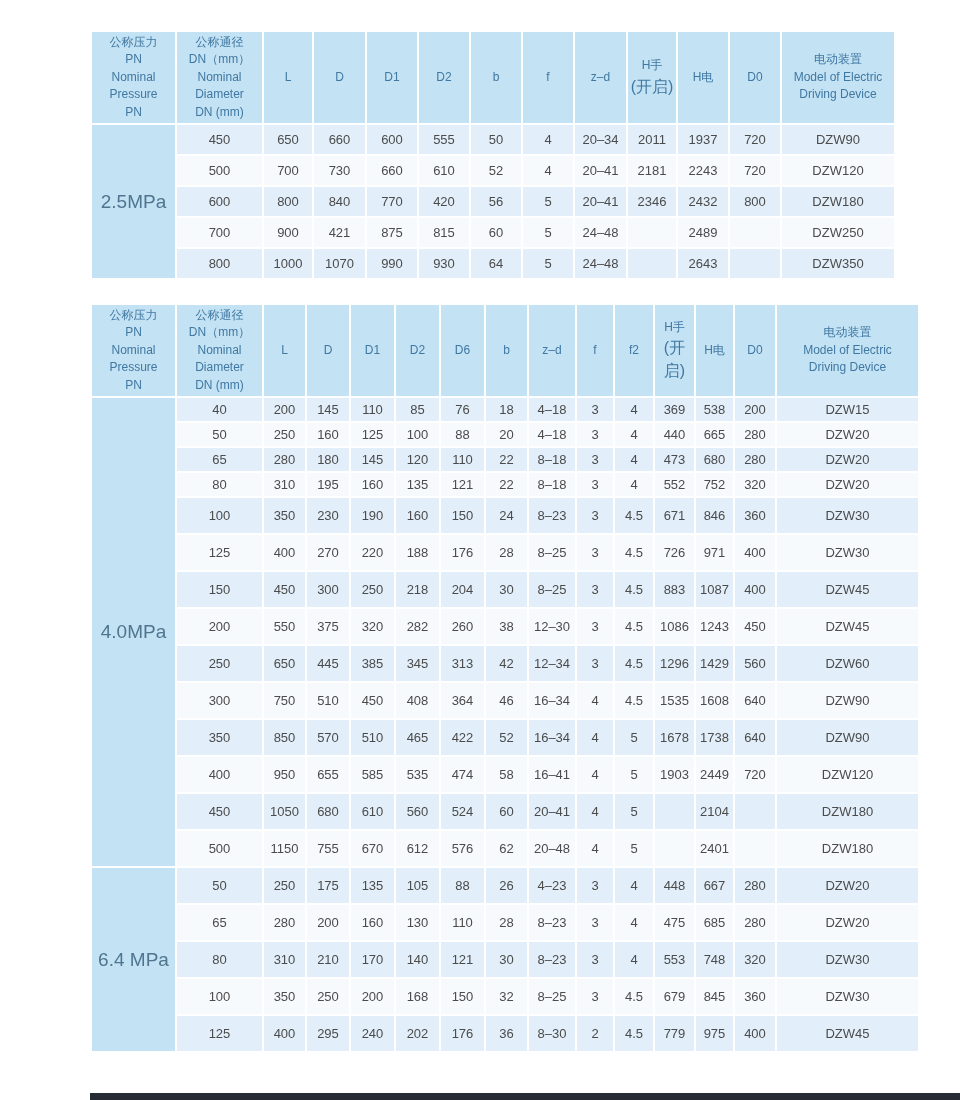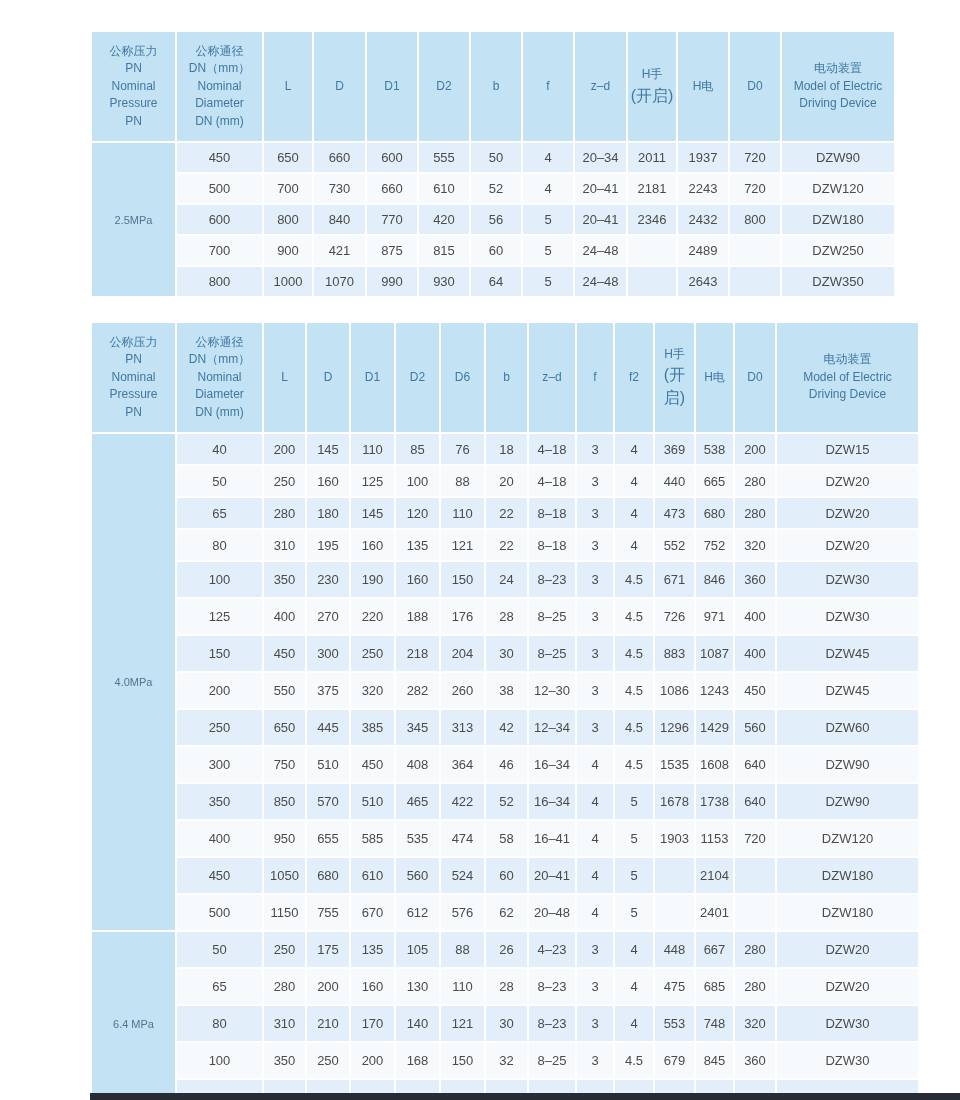--- a/index.html
+++ b/index.html
@@ -17,32 +17,32 @@
     width:960px;height:1100px;background:var(--page-bg);
     font-family:"Liberation Sans","DejaVu Sans",sans-serif;
     position:relative;overflow:hidden;
   }
   .page{padding:30px 0 0 90px;}
   table{border-collapse:separate;border-spacing:2px;table-layout:fixed;}
   #table-0{margin-bottom:23px;}
   th,td{text-align:center;vertical-align:middle;padding:0;overflow:hidden;}
   thead th{
     background:var(--header-bg);color:var(--header-text);
-    font-weight:normal;font-size:12px;line-height:1.45;height:109px;
+    font-weight:normal;font-size:12px;line-height:1.45;height:91px;
   }
   thead th .hline{display:block;}
   thead th .small{font-size:16px;}
   td.data-cell{font-size:13px;color:var(--data-text);}
   #table-0 tbody td{height:29px;}
   #table-1 tbody td{height:35px;}
-  #table-1 tbody tr:nth-child(-n+4) td{height:30px;}
+  #table-1 tbody tr:nth-child(-n+4) td{height:23px;}
   tbody tr:nth-child(odd) td.data-cell{background:var(--row-blue);}
   tbody tr:nth-child(even) td.data-cell{background:var(--row-white);}
   td.pressure-cell{
-    background:var(--header-bg);color:var(--pressure-text);font-size:11px;
+    background:var(--header-bg);color:var(--pressure-text);font-size:19px;
   }
   .bottom-bar{
     position:absolute;left:90px;right:0;bottom:0;height:7px;
     background:var(--bottom-bar);
   }
 </style>
 </head>
 <body>
 
 <div class="page">
@@ -452,21 +452,21 @@
             <td class="data-cell">950</td>
             <td class="data-cell">655</td>
             <td class="data-cell">585</td>
             <td class="data-cell">535</td>
             <td class="data-cell">474</td>
             <td class="data-cell">58</td>
             <td class="data-cell">16–41</td>
             <td class="data-cell">4</td>
             <td class="data-cell">5</td>
             <td class="data-cell">1903</td>
-            <td class="data-cell">1153</td>
+            <td class="data-cell">2449</td>
             <td class="data-cell">720</td>
             <td class="data-cell">DZW120</td>
           </tr>
           <tr>
             <td class="data-cell">450</td>
             <td class="data-cell">1050</td>
             <td class="data-cell">680</td>
             <td class="data-cell">610</td>
             <td class="data-cell">560</td>
             <td class="data-cell">524</td>

